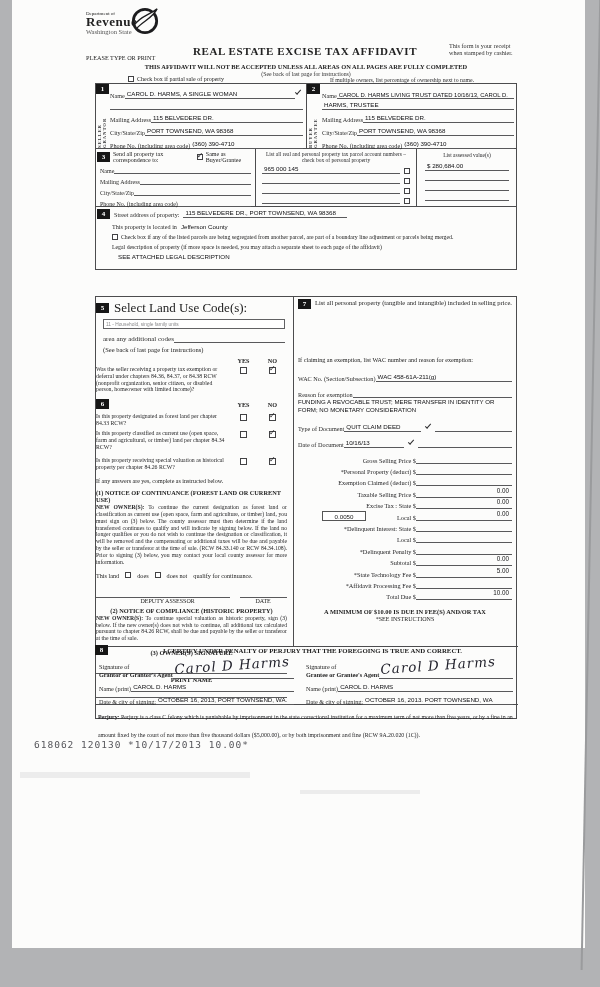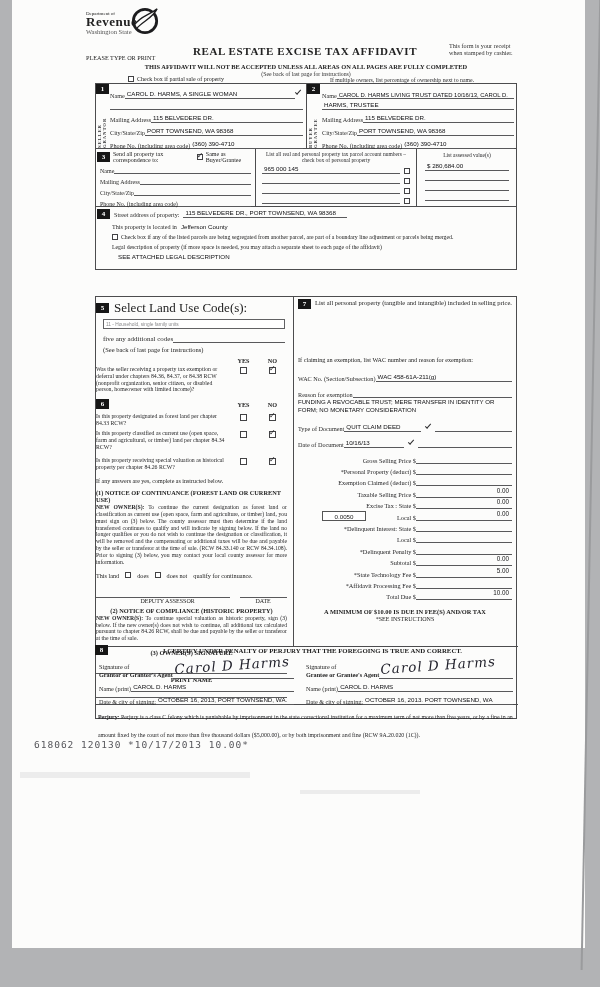--- a/index.html
+++ b/index.html
@@ -246,21 +246,21 @@
     <div class="hline" style="left:0;top:407px;width:422px;"></div>
   </div>
 
   <div class="abs" style="left:95px;top:298px;width:197px;padding:2px 5px 0 1px;">
     <div class="frow" style="align-items:center;gap:5px;">
       <span class="numbox">5</span>
       <span class="f75">Select Land Use Code(s):</span>
     </div>
     <div class="selbox" style="margin:3px 2px 0 7px;">11 - Household, single family units</div>
     <div class="frow f7" style="margin:4px 2px 0 7px;height:10px;">
-      <span class="lab">five any additional codes</span>
+      <span class="lab">area any additional codes</span>
       <span class="fill"></span>
     </div>
     <div class="f65" style="margin:3px 0 0 7px;">(See back of last page for instructions)</div>
     <div class="ynhead" style="margin-top:4px;">
       <span class="yncol">YES</span>
       <span class="yncol">NO</span>
     </div>
     <div class="qrow" style="margin-top:2px;">
       <span class="qtext">Was the seller receiving a property tax exemption or deferral under chapters 84.36, 84.37, or 84.38 RCW (nonprofit organization, senior citizen, or disabled person, homeowner with limited income)?</span>
       <span class="cbcell">

